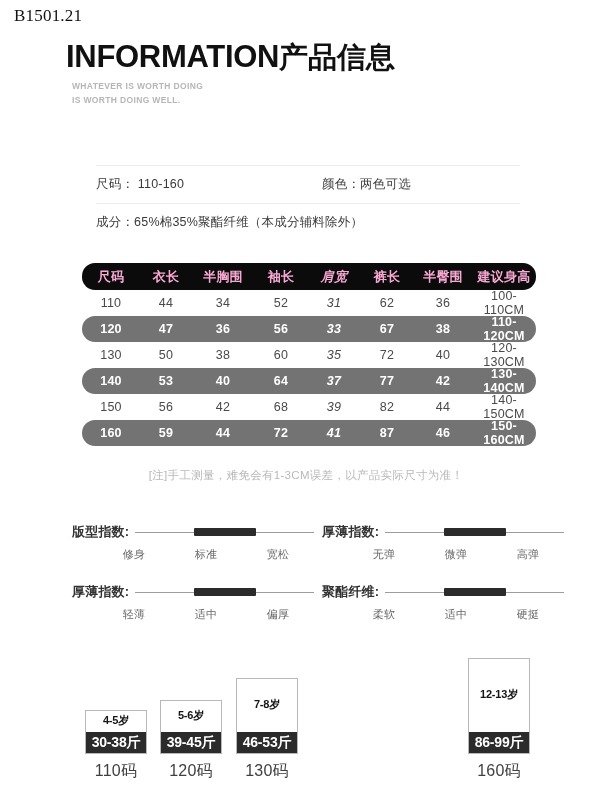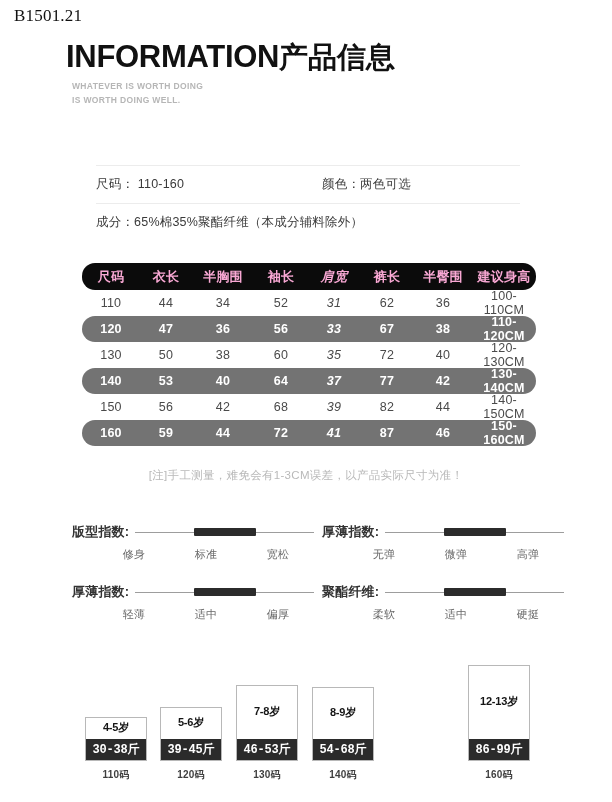--- a/index.html
+++ b/index.html
@@ -226,34 +226,32 @@
     font-size: 11px;
     font-weight: bold;
     color: #151515;
     letter-spacing: -0.2px;
     padding-bottom: 2px;
   }
   .card-weight {
     height: 21px;
     background: #2b2b2b;
     color: #ffffff;
-    font-size: 12px;
+    font-size: 14px;
     font-weight: bold;
     letter-spacing: -0.2px;
     display: flex;
     align-items: center;
     justify-content: center;
-    font-family: Liberation Mono, monospace;
   }
   .card-code {
     margin-top: 7px;
-    font-size: 10px;
+    font-size: 16px;
     color: #3f3f3f;
     letter-spacing: 0.2px;
-    font-weight: bold;
   }
 </style>
 </head>
 <body>
 
 <div class="code">B1501.21</div>
 
 <div class="header">
   <div class="header-title"><span>INFORMATION</span><span class="cn">产品信息</span></div>
   <div class="header-sub">
@@ -425,27 +423,20 @@
       </div>
       <div class="card-code">120码</div>
     </div>
     <div class="card-wrap" style="left: 236px;">
       <div class="card" style="height: 76px;">
         <div class="card-age">7-8岁</div>
         <div class="card-weight">46-53斤</div>
       </div>
       <div class="card-code">130码</div>
     </div>
-    <div class="card-wrap" style="left: 312px;">
-      <div class="card" style="height: 74px;">
-        <div class="card-age">8-9岁</div>
-        <div class="card-weight">54-68斤</div>
-      </div>
-      <div class="card-code">140码</div>
-    </div>
     <div class="card-wrap" style="left: 468px;">
       <div class="card" style="height: 96px;">
         <div class="card-age">12-13岁</div>
         <div class="card-weight">86-99斤</div>
       </div>
       <div class="card-code">160码</div>
     </div>
   </div>
 
 </body></html>

